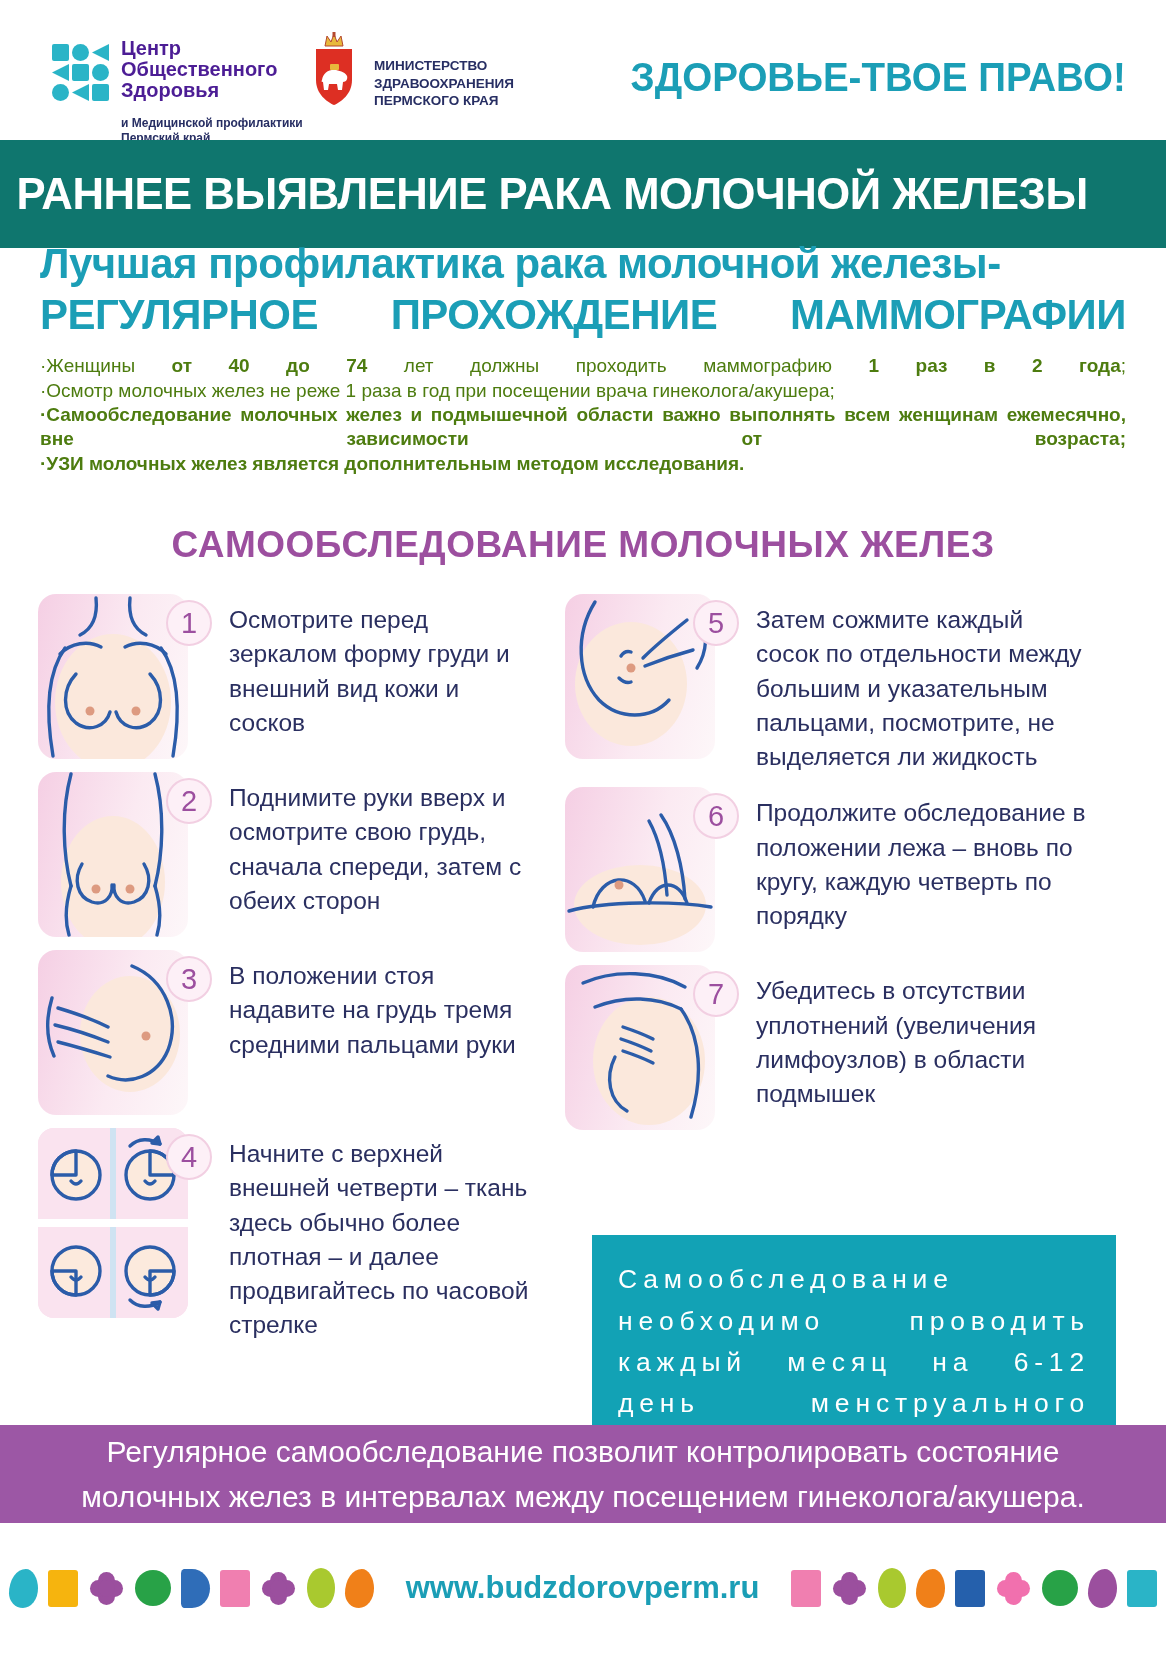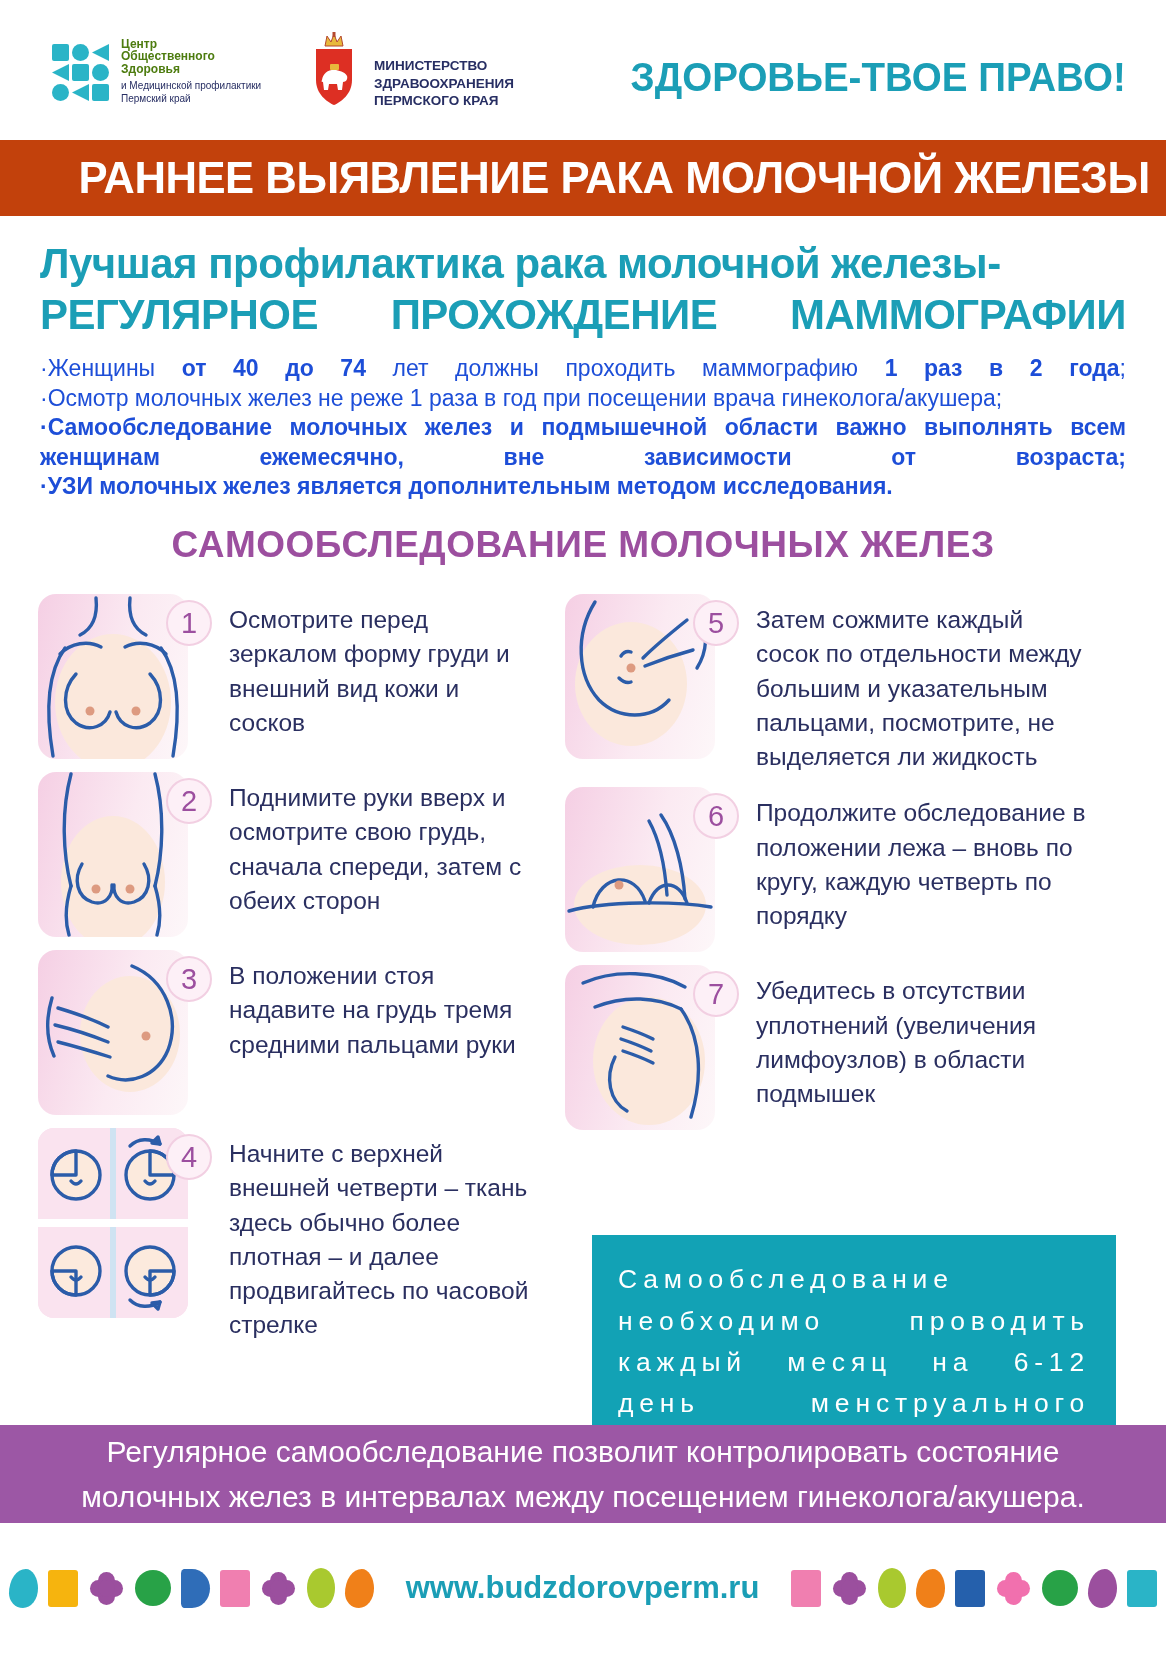--- a/index.html
+++ b/index.html
@@ -8,35 +8,35 @@
 
   
   .header{position:absolute;top:28px;left:40px;right:40px;height:104px;}
   .logo{position:absolute;left:12px;top:10px;display:flex;gap:12px;}
   .logo-mark{display:grid;grid-template-columns:repeat(3,17px);grid-auto-rows:17px;gap:3px;margin-top:6px;}
   .lm{background:#2ab4c7;display:block;width:17px;height:17px;}
   .lm.sq{border-radius:2px;}
   .lm.ci{border-radius:50%;}
   .lm.tr{clip-path:polygon(100% 0,0 50%,100% 100%);}
   .logo-text{line-height:1.04;}
-  .logo-title{font-weight:bold;font-size:12px;color:#4d7c0f;}
-  .logo-sub{font-weight:normal;font-size:10px;color:#272e63;margin-top:5px;line-height:1.25;}
+  .logo-title{font-weight:bold;font-size:20px;color:#4c1d95;}
+  .logo-sub{font-weight:bold;font-size:12px;color:#272e63;margin-top:16px;line-height:1.25;}
   .ministry{position:absolute;left:268px;top:4px;display:flex;align-items:flex-end;gap:14px;}
   .ministry-text{font-weight:bold;font-size:13.5px;line-height:1.3;color:#272e63;}
   .slogan{position:absolute;right:0;top:26px;font-weight:bold;font-size:41px;color:#1b9eb6;letter-spacing:0px;transform:scaleX(.94);transform-origin:right center;white-space:nowrap;}
 
   
-  .title-banner{position:absolute;top:140px;left:0;right:0;height:76px;background:#c2410c;display:flex;align-items:center;justify-content:flex-end;}
+  .title-banner{position:absolute;top:140px;left:0;right:0;height:108px;background:#0f766e;display:flex;align-items:center;justify-content:flex-start;}
   .title-banner h1{margin:0;color:#ffffff;font-size:45px;font-weight:bold;white-space:nowrap;transform:scaleX(.97);letter-spacing:-.5px;}
 
   
   .intro{position:absolute;top:238px;left:40px;right:40px;}
   .teal-h{color:#1b9eb6;font-weight:bold;font-size:42px;line-height:1.22;letter-spacing:-.5px;}
   .teal-h .l2{text-align:justify;text-align-last:justify;display:block;}
-  .bullets{margin-top:14px;font-size:23px;line-height:1.28;color:#1d4ed8;}
+  .bullets{margin-top:14px;font-size:19px;line-height:1.28;color:#4d7c0f;}
   .bullets p{margin:0;text-align:justify;}
   .bullets .jlast{text-align-last:justify;}
   .b{font-weight:bold;}
 
   
   .section-h{position:absolute;top:524px;left:0;right:0;text-align:center;color:#9c4f9f;font-weight:bold;font-size:37px;letter-spacing:.5px;}
 
   
   .steps-left{position:absolute;left:38px;top:594px;width:520px;display:flex;flex-direction:column;gap:13px;}
   .steps-right{position:absolute;left:565px;top:594px;width:563px;display:flex;flex-direction:column;gap:13px;}

